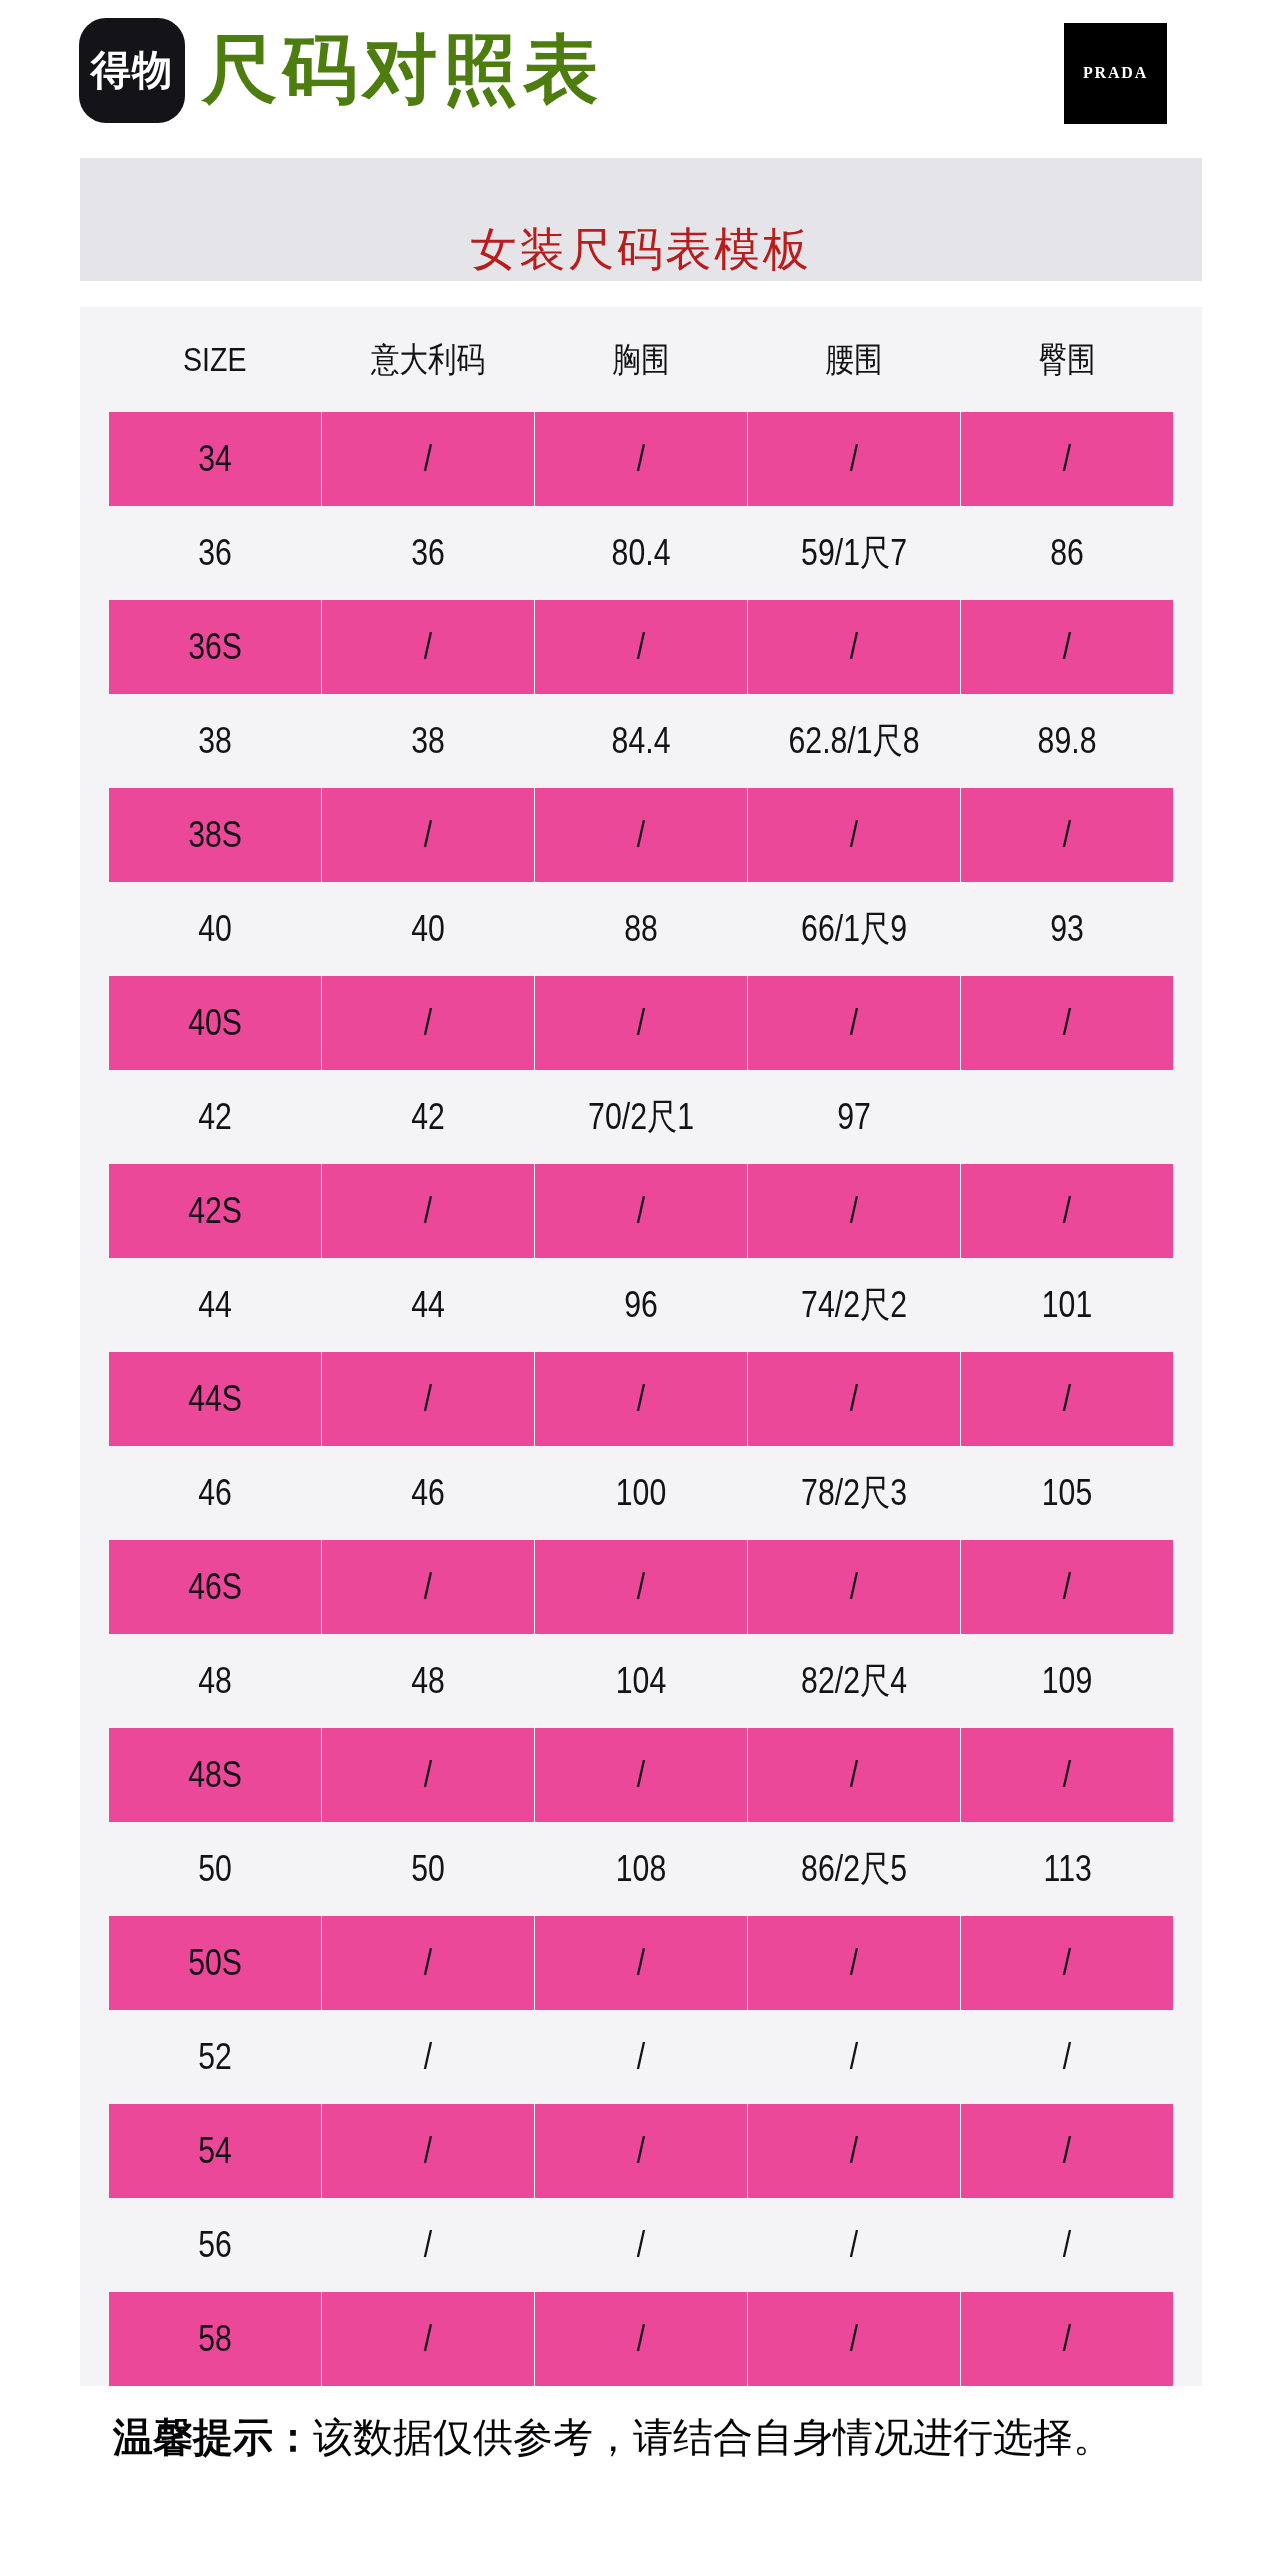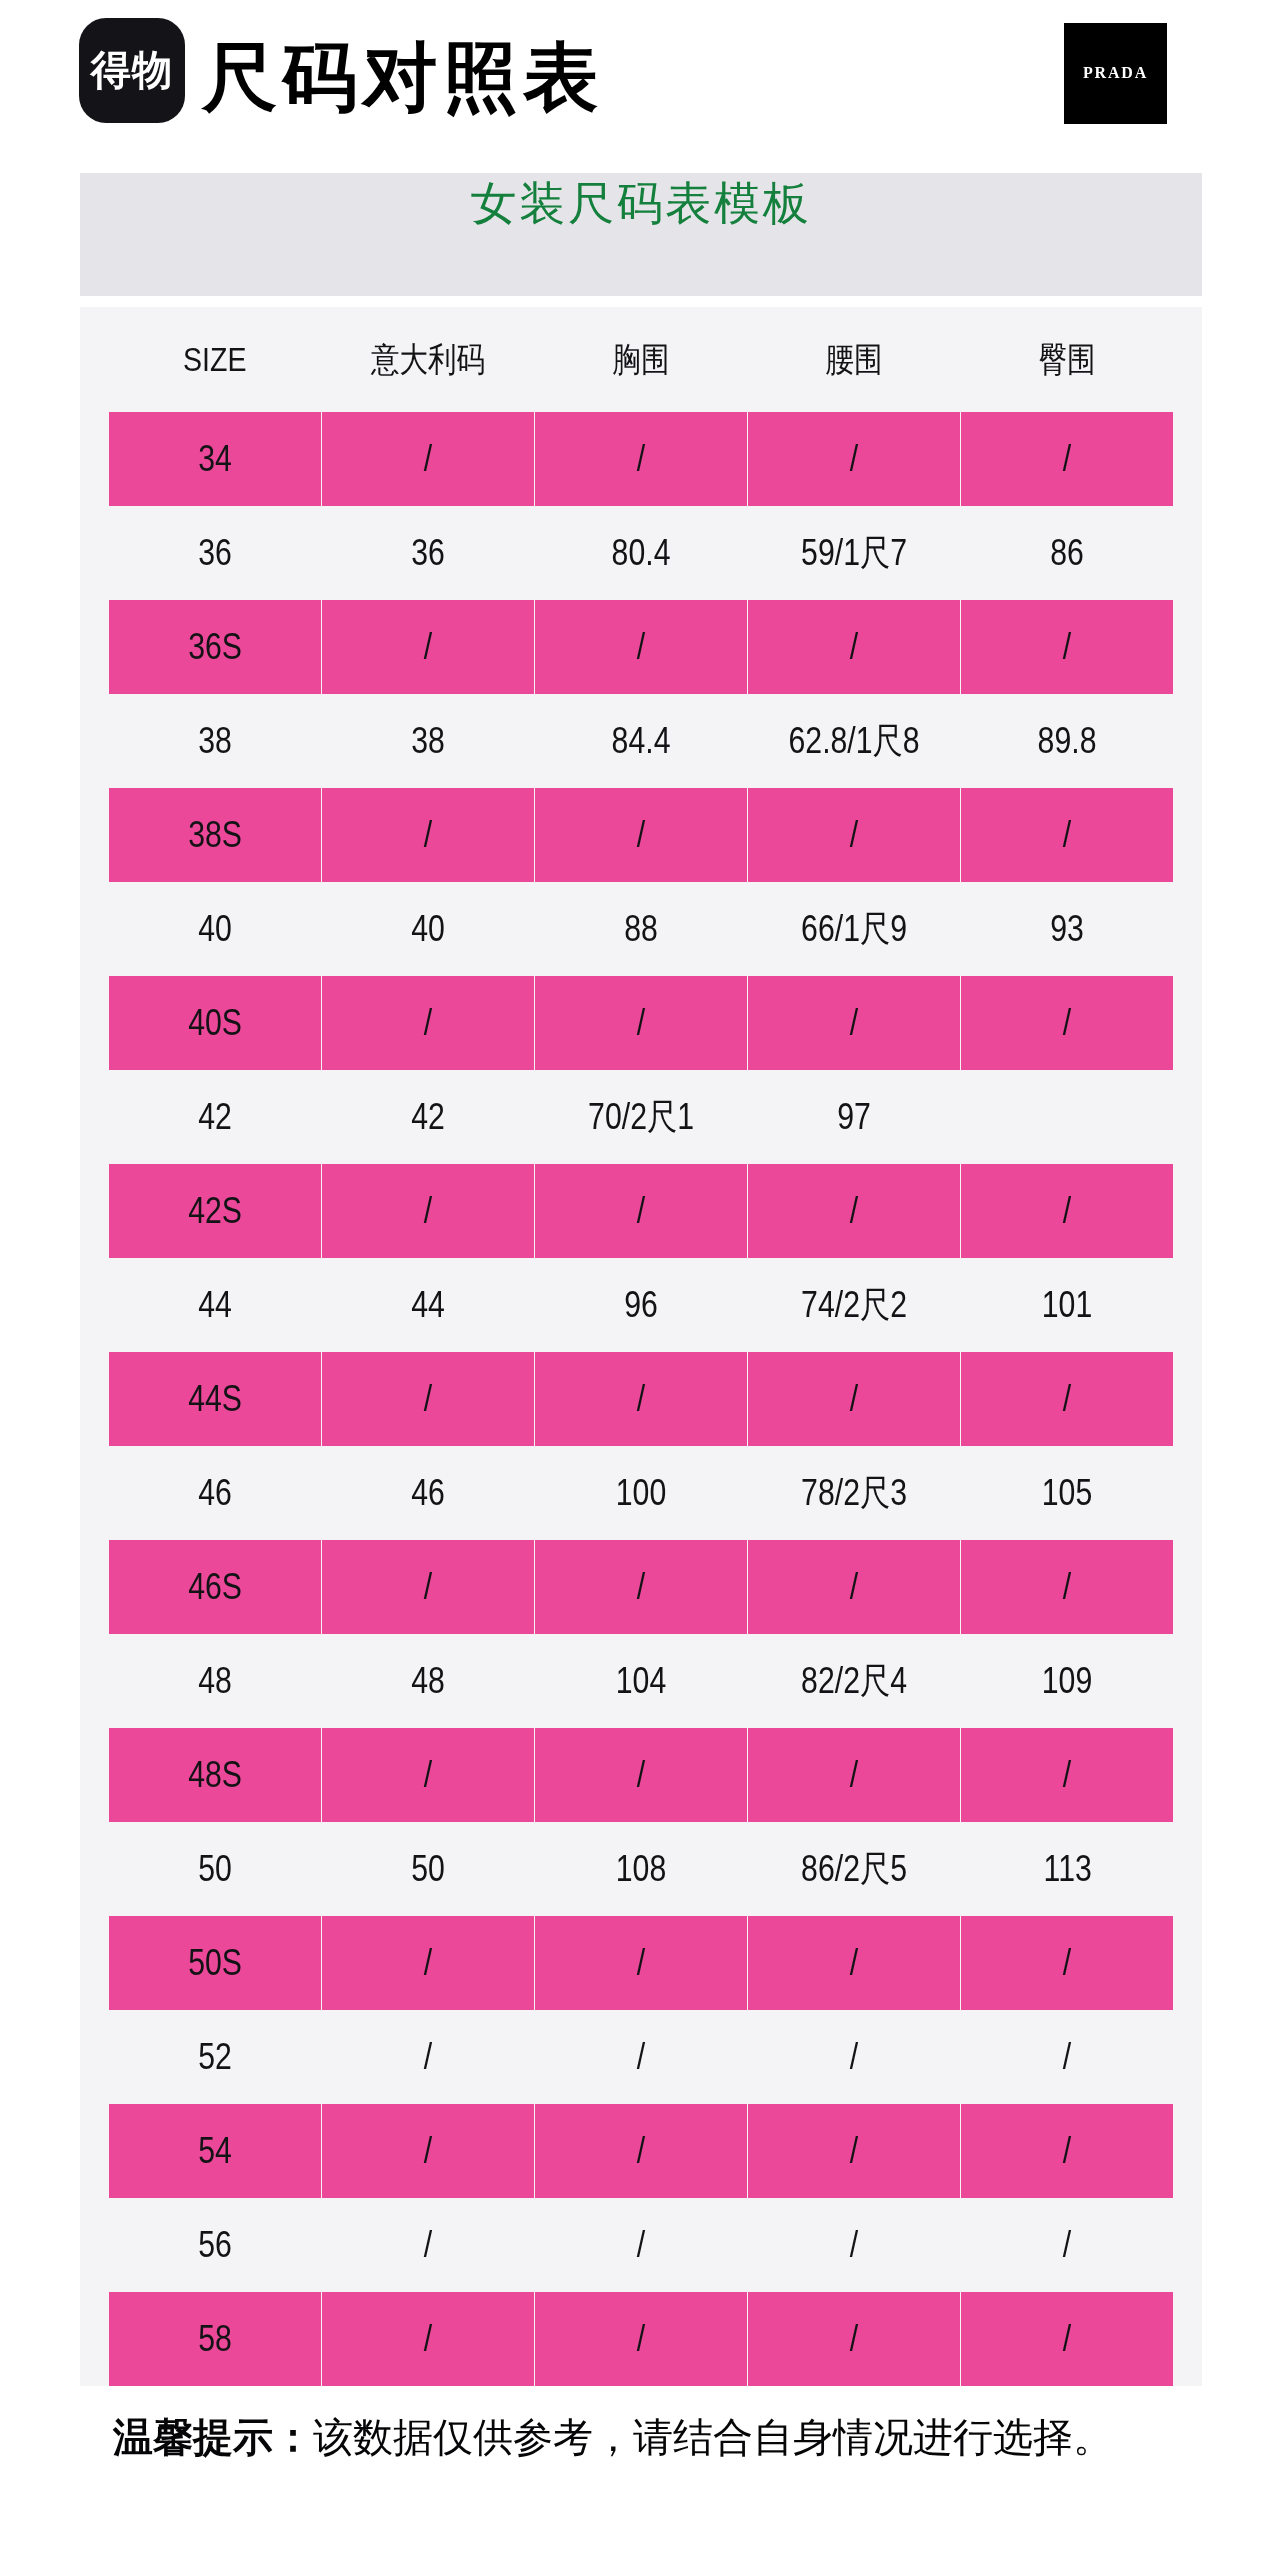--- a/index.html
+++ b/index.html
@@ -18,41 +18,41 @@
     position:absolute; left:0; top:0;
     width:106px; height:105px;
     background:#131318; border-radius:27px;
     display:flex; align-items:center; justify-content:center;
   }
   .app-logo span {
     color:#fff; font-size:41px; font-weight:700;
     display:inline-block; transform:scaleX(0.98); letter-spacing:0.9px;
   }
   .page-title {
-    position:absolute; left:123px; top:8px; height:105px; margin:0;
+    position:absolute; left:123px; top:0; height:105px; margin:0;
     display:flex; align-items:center;
-    font-size:75px; font-weight:700; letter-spacing:5.3px; color:#000000;
+    font-size:75px; font-weight:700; letter-spacing:5.3px; color:#4d7c0f;
     white-space:nowrap;
   }
   .brand-box {
     position:absolute; left:985px; top:4.5px;
     width:103px; height:101px; background:#000;
     display:flex; align-items:center; justify-content:center;
   }
   .brand-box span {
     font-family:"Liberation Serif", serif;
     color:#fff; font-size:16px; font-weight:700; letter-spacing:1.8px;
   }
 
   
   .banner {
-    position:absolute; left:80px; top:173px;
+    position:absolute; left:80px; top:158px;
     width:1122px; height:123px; background:#e5e5e9;
-    display:flex; align-items:flex-start; justify-content:center;
-    font-size:46px; font-weight:500; letter-spacing:2.7px; color:#15803d;
+    display:flex; align-items:flex-end; justify-content:center;
+    font-size:46px; font-weight:500; letter-spacing:2.7px; color:#b91c1c;
   }
 
   
   .size-table {
     position:absolute; left:80px; top:307px;
     width:1122px; background:#f4f4f6;
     padding:0 28.5px; box-sizing:border-box;
   }
   .thead, .row {
     display:grid; grid-template-columns:repeat(5, 1fr); column-gap:1px;

